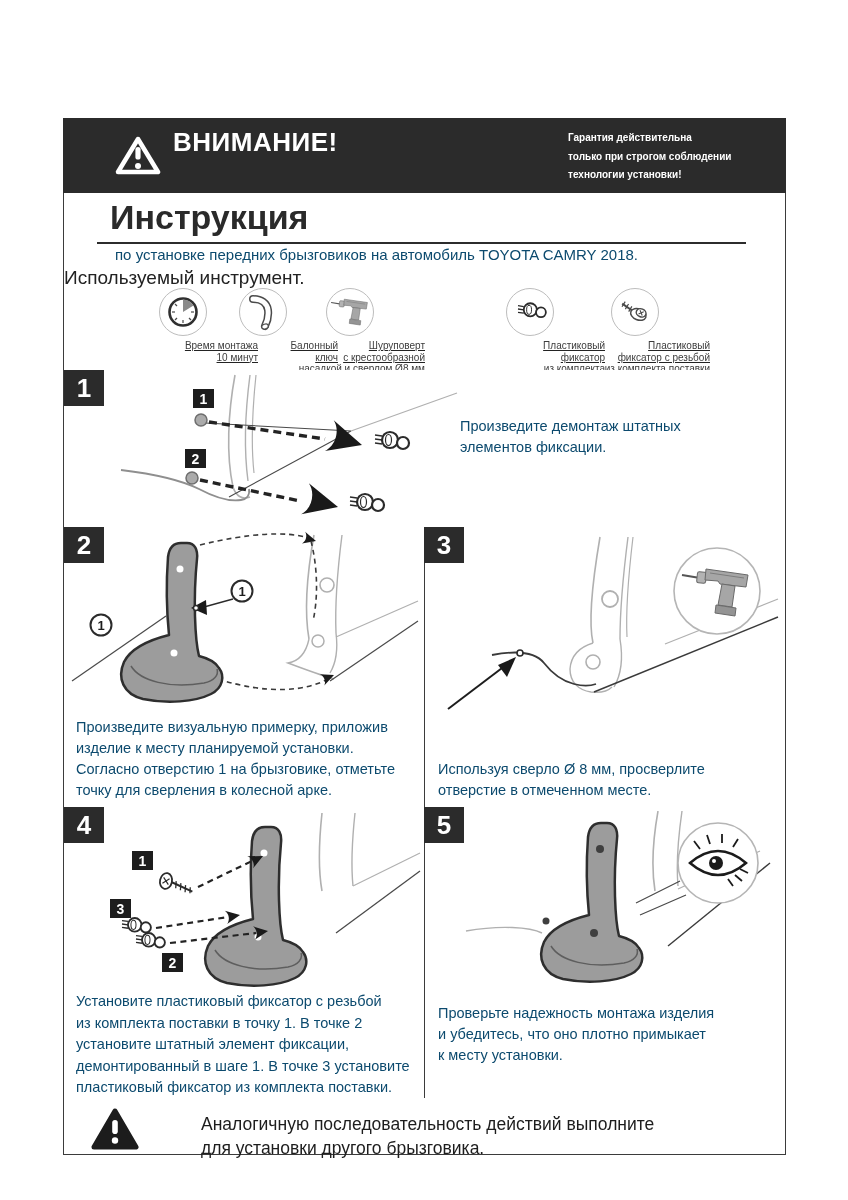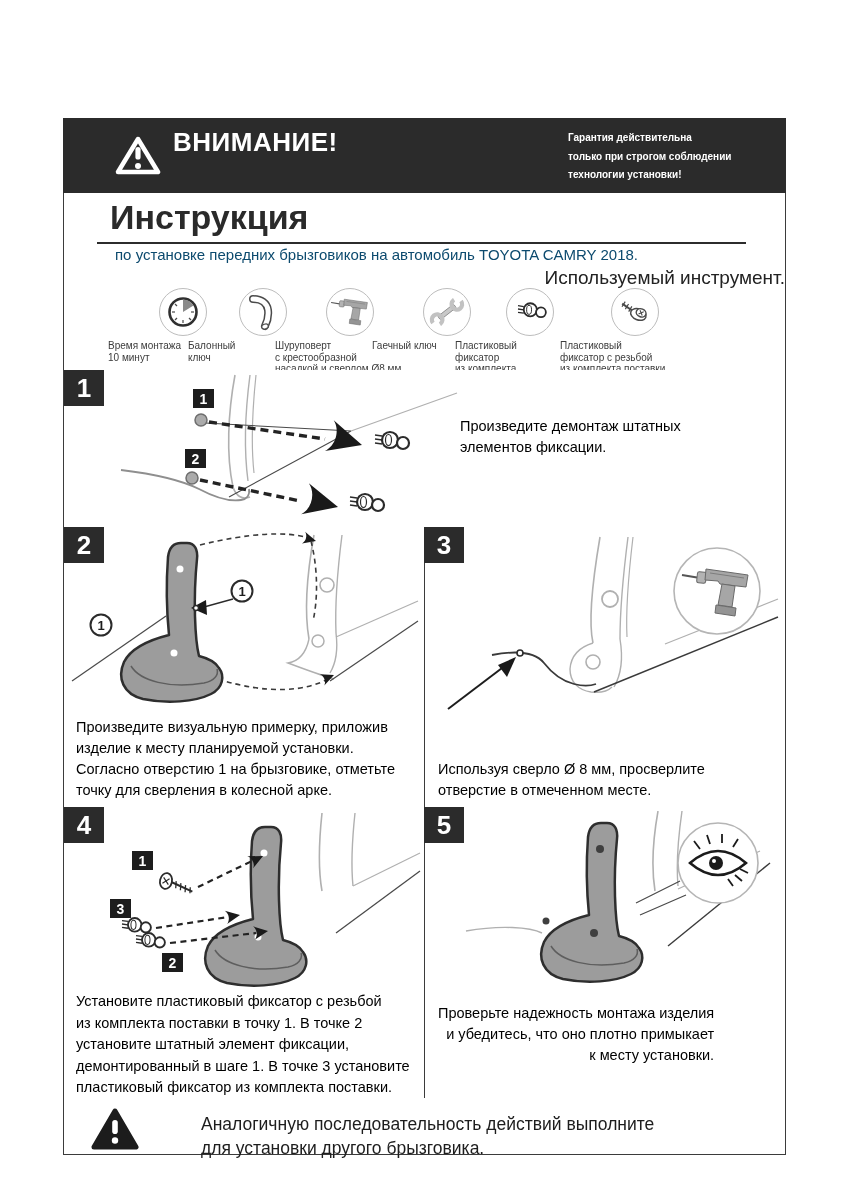--- a/index.html
+++ b/index.html
@@ -17,39 +17,39 @@
   .warranty { position:absolute; left:505px; top:11px; font-size:10px; line-height:18.5px; font-weight:bold; white-space:pre-line; }
 
   
   .title-box { height:72px; }
   .title-heading { position:absolute; left:46px; top:5px; font-size:34px; font-weight:bold; color:#2a2a2a; }
   .title-rule { position:absolute; left:33px; width:649px; top:49px; height:2px; background:#2c2c2c; }
   .title-sub { position:absolute; left:51px; top:53px; font-size:15px; color:#0c4a6e; }
 
   
   .tools-box { height:107px; }
-  .tools-heading { position:absolute; left:0; right:0; top:3px; text-align:right; font-size:19px; color:#222; }
-  .tool { position:absolute; top:24px; width:150px; text-align:left; }
+  .tools-heading { position:absolute; left:0; right:0; top:3px; text-align:left; font-size:19px; color:#222; }
+  .tool { position:absolute; top:24px; width:150px; text-align:right;text-decoration:underline; }
   .tool-circle { width:48px; height:48px; border:1.5px solid #bdbdbd; border-radius:50%; margin:0 auto; display:flex; align-items:center; justify-content:center; background:#fff; box-sizing:border-box; }
   .tool-label { font-size:10px; line-height:11.5px; margin-top:4px; color:#3c3c3c; white-space:pre-line; }
 
   
   .row1 { height:158px; }
   .row2 { height:281px; }
   .row3 { height:292px; }
   .vdiv { position:absolute; left:360px; top:0; bottom:0; width:1px; background:#3b3b3b; }
   .step-num { position:absolute; top:0; width:40px; height:36px; background:#2b2b2b; color:#fff; font-size:26px; font-weight:bold; display:flex; align-items:center; justify-content:center; z-index:3; }
   .n-left { left:0; }
   .n-mid  { left:360px; }
-  .step-text { position:absolute; font-size:14.5px; line-height:21px; color:#000000; white-space:pre-line; }
+  .step-text { position:absolute; font-size:14.5px; line-height:21px; color:#0c4a6e; white-space:pre-line; }
   .t1 { left:396px; top:46px; }
   .t2 { left:12px;  top:190px; }
   .t3 { left:374px; top:232px; }
   .t4 { left:12px;  top:184px; line-height:21.5px; }
-  .t5 { left:374px; top:196px;text-align:right; }
+  .t5 { left:374px; top:196px; }
   .illus { position:absolute; }
 
   
   .footer-box { height:57px; }
   .footer-tri { position:absolute; left:26px; top:7px; }
   .footer-text { position:absolute; left:137px; top:5px; font-size:17.5px; line-height:24px; color:#1d1d1d; white-space:pre-line;margin-top:9px; }
 
   svg text { font-family:"Liberation Sans", sans-serif; }
   .tagtext { fill:#fff; font-size:14px; font-weight:bold; text-anchor:middle; }
   .circtext { fill:#1d1d1d; font-size:13px; font-weight:bold; text-anchor:middle; }
@@ -146,32 +146,20 @@
         <div class="tool-circle">
           <svg width="40" height="40" viewBox="-20 -20 40 40">
             <use href="#drill" transform="translate(2,-4) scale(0.55)"></use>
           </svg>
         </div>
         <div class="tool-label">Шуруповерт
 с крестообразной
 насадкой и сверлом Ø8 мм</div>
       </div>
 
-      <div class="tool" style="left:308px">
-        <div class="tool-circle">
-          <svg width="40" height="40" viewBox="-20 -20 40 40">
-            <g transform="rotate(-38)">
-              <rect x="-10" y="-2.2" width="20" height="4.4" rx="1" fill="#c9c9c9" stroke="#858585" stroke-width="0.8"></rect>
-              <circle cx="12.5" cy="0" r="5.3" fill="none" stroke="#c2c2c2" stroke-width="4.2" stroke-dasharray="25 8.4"></circle>
-              <circle cx="-12.5" cy="0" r="5.3" fill="none" stroke="#c2c2c2" stroke-width="4.2" stroke-dasharray="25 8.4" transform="rotate(180 -12.5 0)"></circle>
-            </g>
-          </svg>
-        </div>
-        <div class="tool-label">Гаечный ключ</div>
-      </div>
 
       <div class="tool" style="left:391px">
         <div class="tool-circle">
           <svg width="40" height="40" viewBox="-20 -20 40 40">
             <use href="#pin" transform="translate(-12,-3) scale(0.82)"></use>
           </svg>
         </div>
         <div class="tool-label">Пластиковый
 фиксатор
 из комплекта</div>

